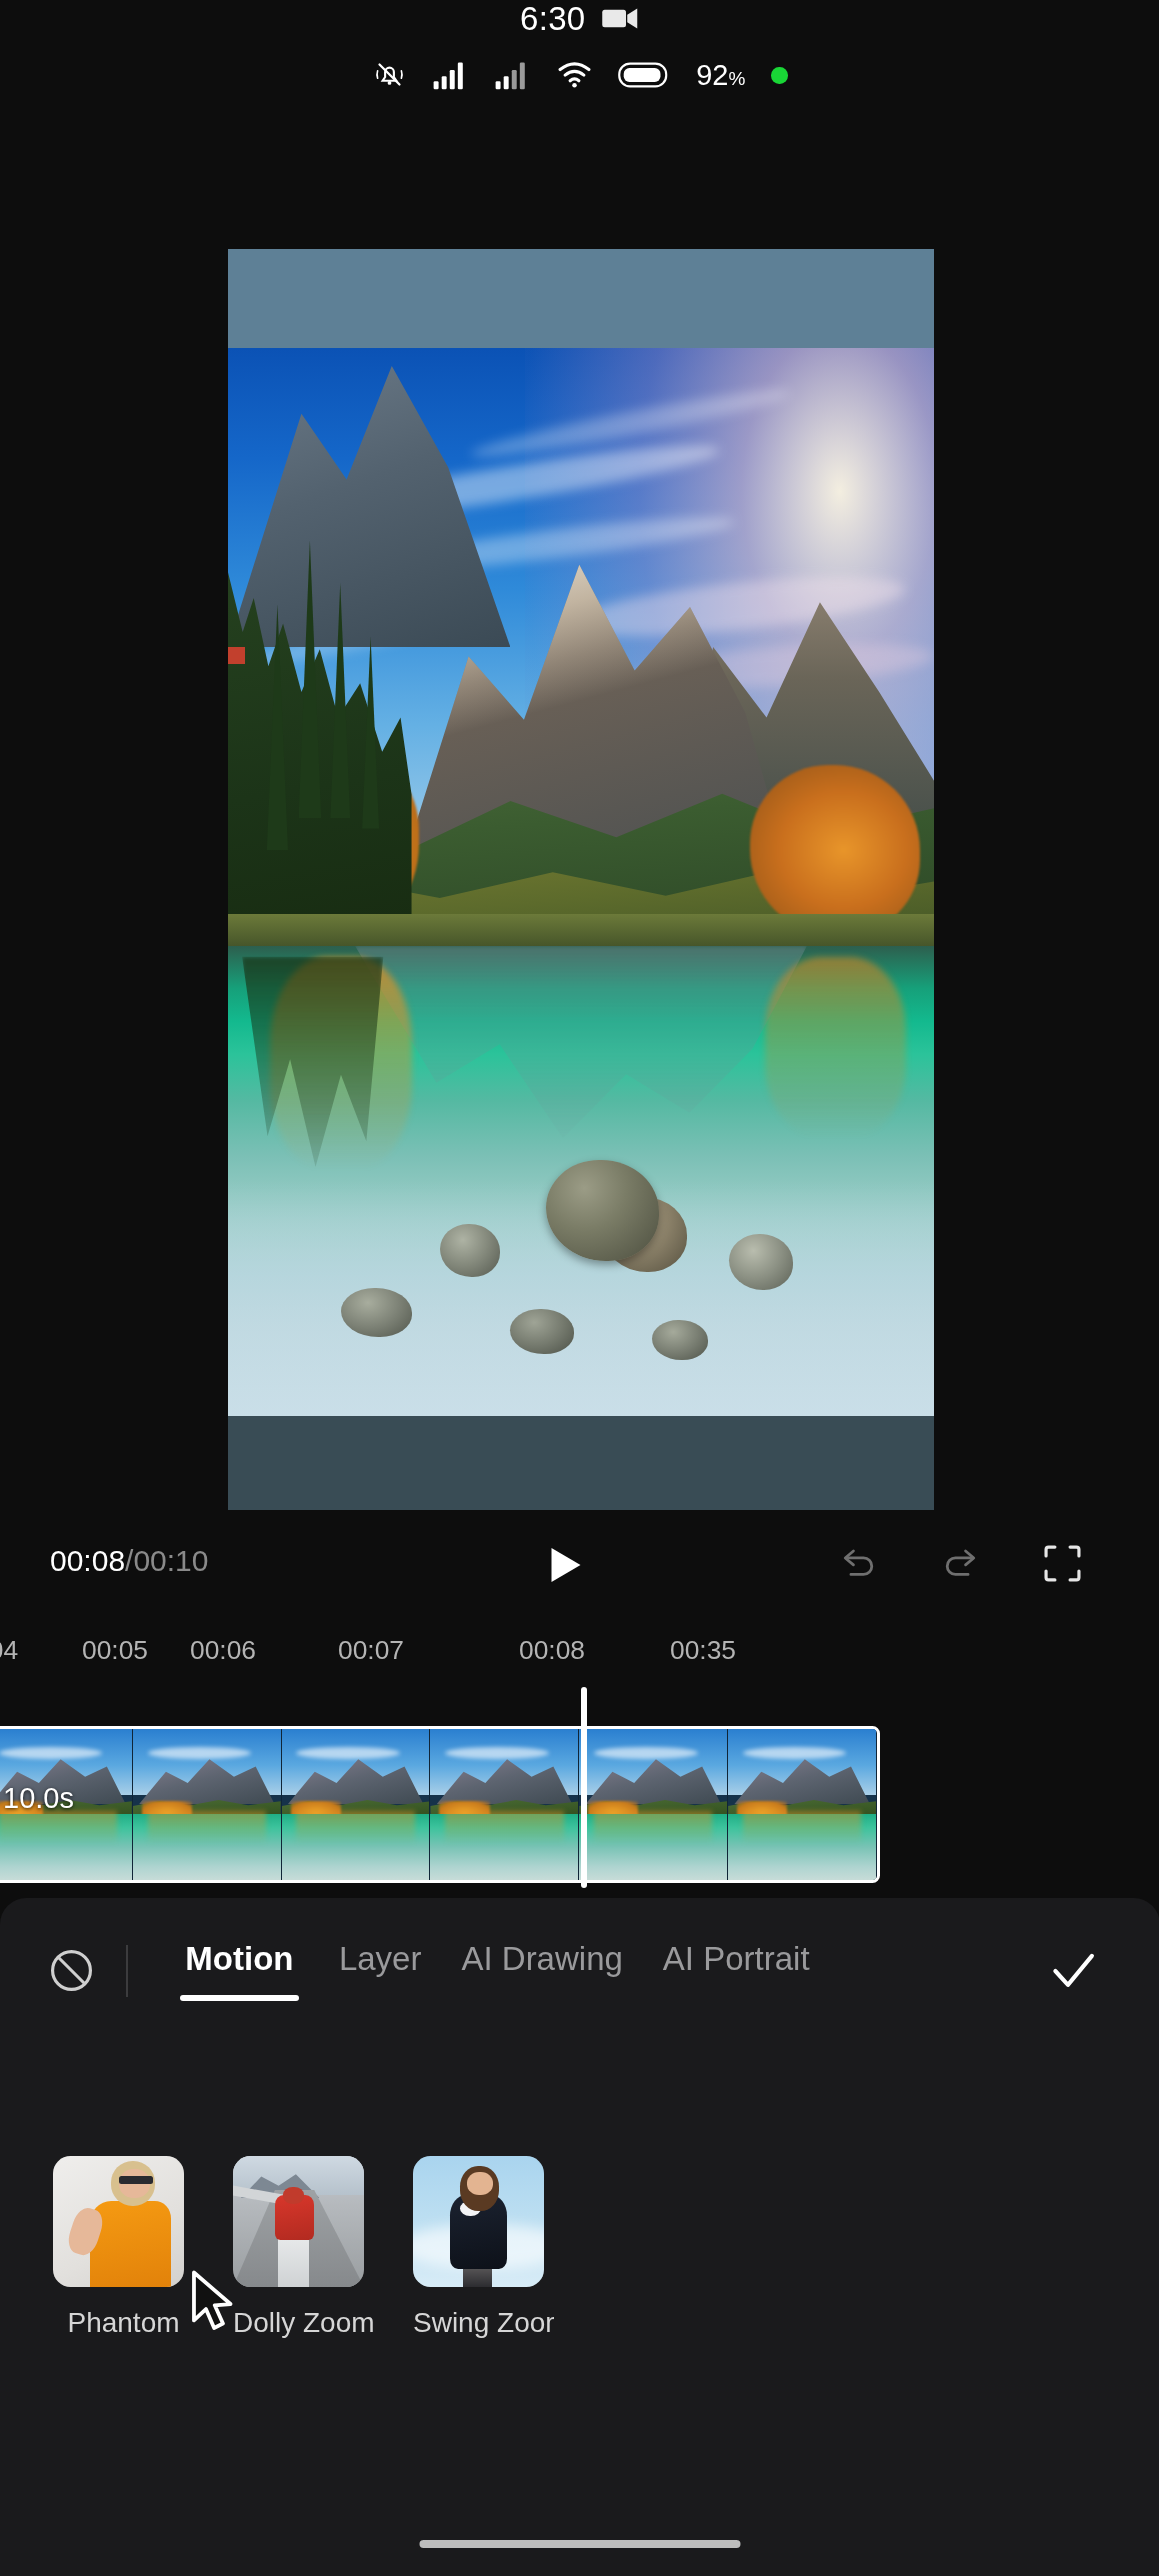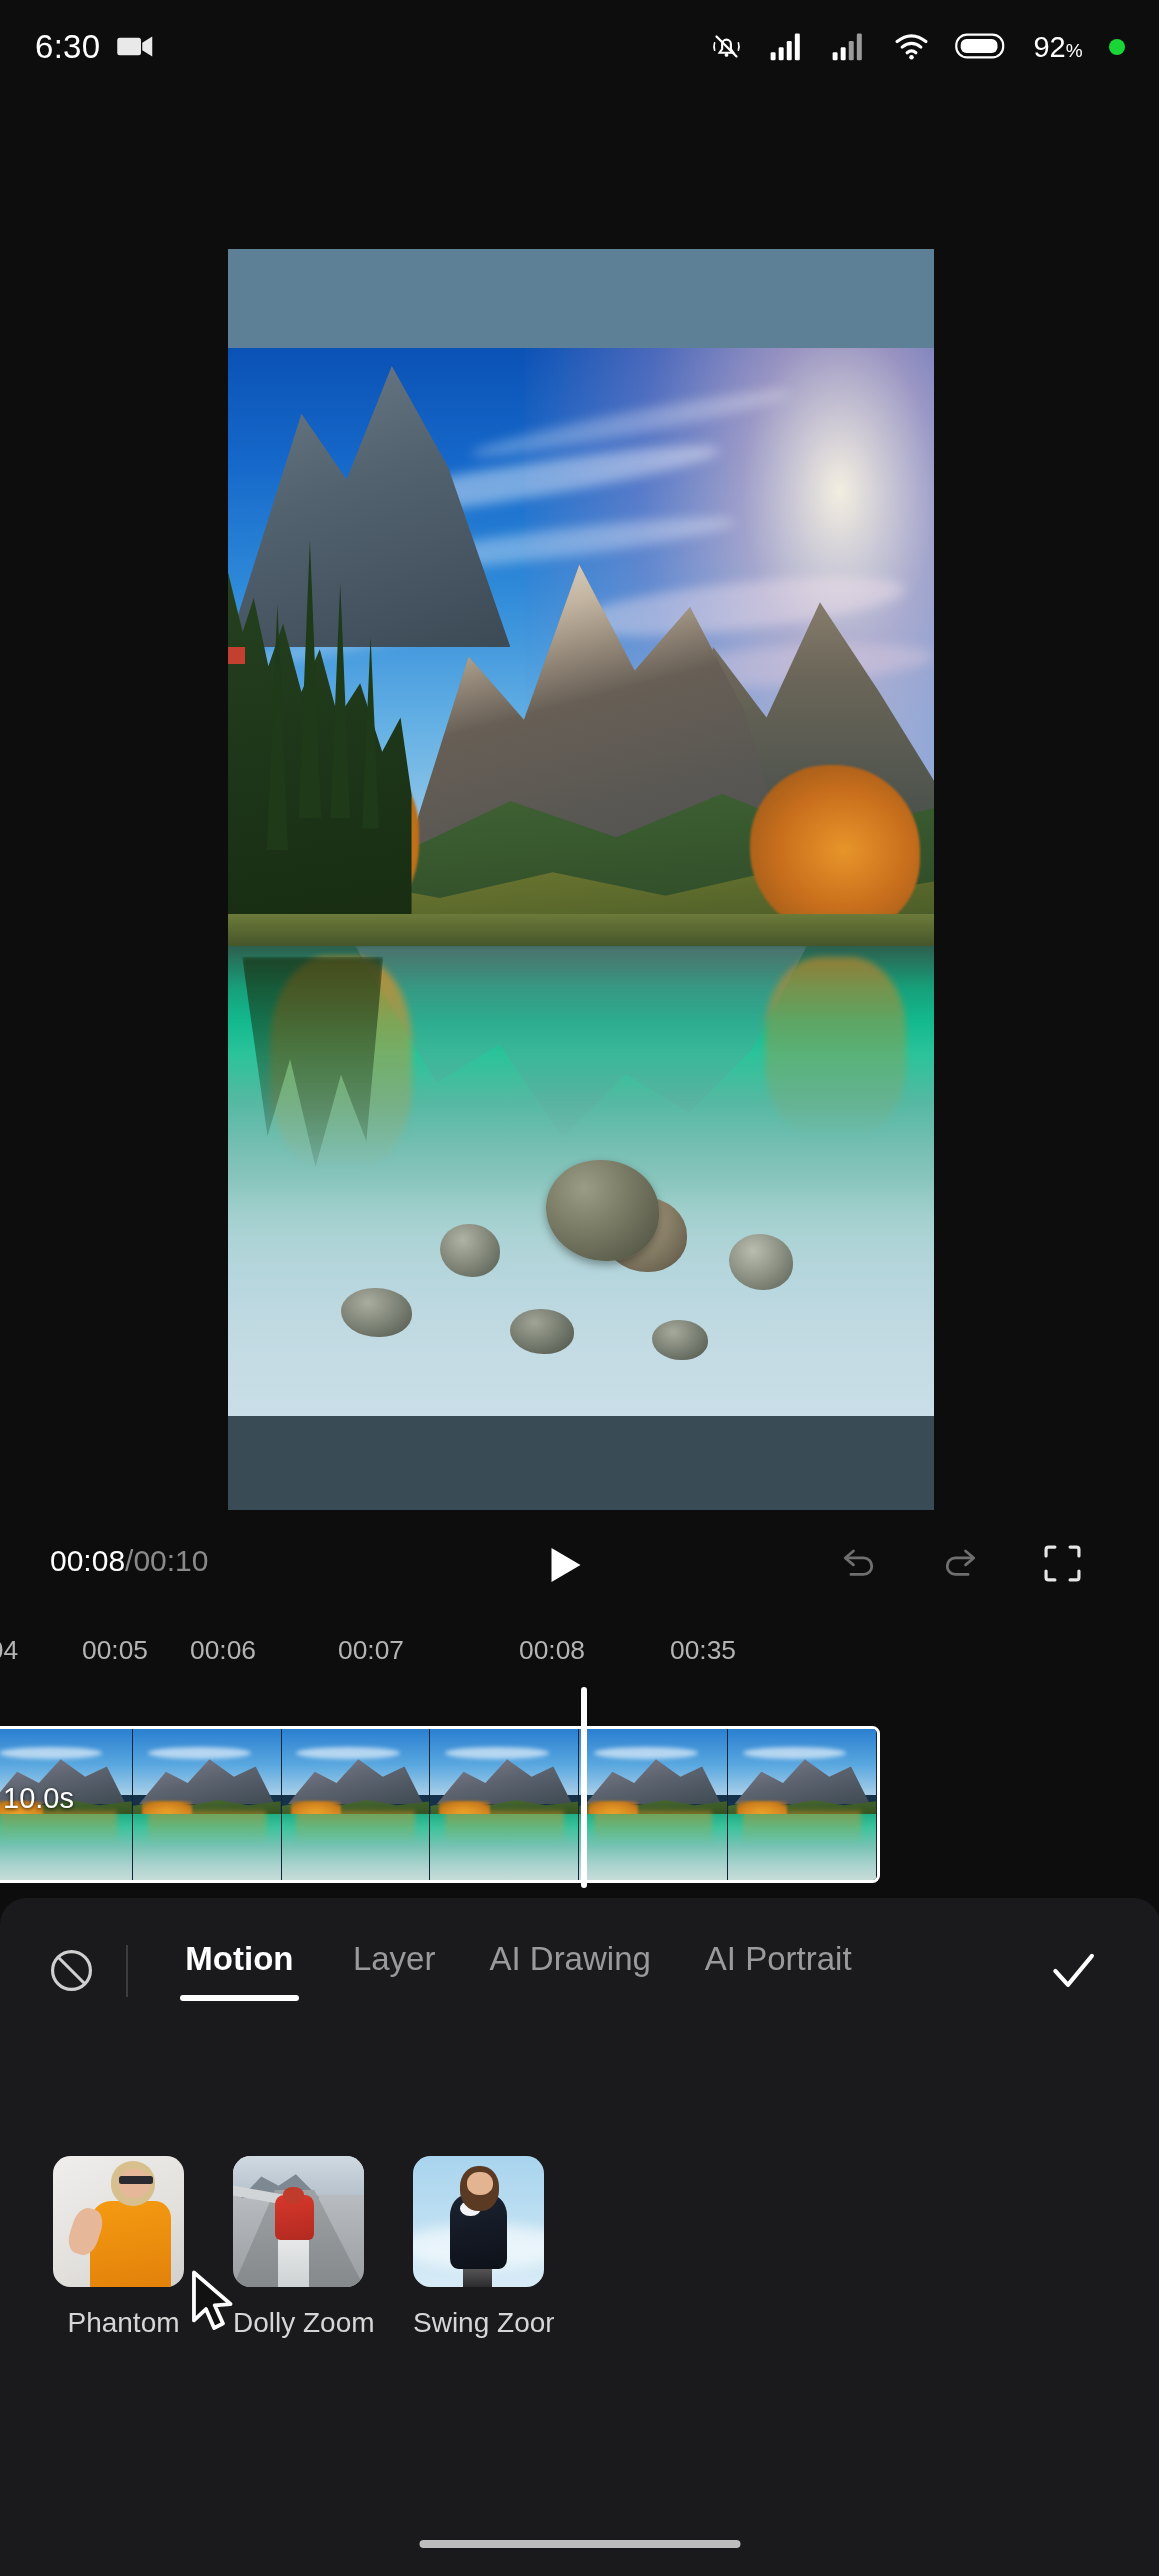--- a/index.html
+++ b/index.html
@@ -9,20 +9,21 @@
     font-family:"Liberation Sans", sans-serif;
     overflow:hidden;
   }
   #app { position:relative; width:1160px; height:2576px; background:#0d0d0d; }
 
   
   .statusbar {
     position:absolute; top:0; left:0; width:1160px; height:94px;
     display:flex; align-items:center; justify-content:space-between;
     padding:0 35px;
+    flex-direction:column;
   }
   .sb-left { display:flex; align-items:center; gap:16.4px; }
   .sb-time { color:#fff; font-size:33px; letter-spacing:0.3px; }
   .sb-right { display:flex; align-items:center; gap:26px; }
   .sb-batt-pct { color:#fff; font-size:29px; letter-spacing:0px; }
   .sb-batt-pct .pct { font-size:19px; }
   .green-dot { width:16.4px; height:16.4px; border-radius:50%; background:#19d636; }
 
   
   .preview-wrap {
@@ -247,21 +248,21 @@
   }
   .tabbar {
     position:absolute; left:0; top:0; width:1160px; height:145px;
     display:flex; align-items:center;
   }
   .ban-btn {
     margin-left:45px; width:53px; height:53px; cursor:pointer;
     display:flex; align-items:center; justify-content:center;
   }
   .divider { width:1.9px; height:52px; background:#3c3c3e; margin-left:28px; }
-  .tabs { display:flex; align-items:flex-end; gap:16px; margin-left:33px; flex:1; }
+  .tabs { display:flex; align-items:flex-end; gap:2px; margin-left:33px; flex:1; }
   .tab {
     position:relative; padding:0 19px; cursor:pointer;
     display:flex; flex-direction:column; align-items:center;
   }
   .tab-label { font-size:33px; color:#9a9a9c; white-space:nowrap; }
   .tab.active .tab-label { color:#ffffff; font-weight:bold; }
   .tab-underline {
     margin-top:16.4px; width:0; height:6.3px; background:#fff; border-radius:3.8px;
   }
   .tab.active .tab-underline { width:119px; }

